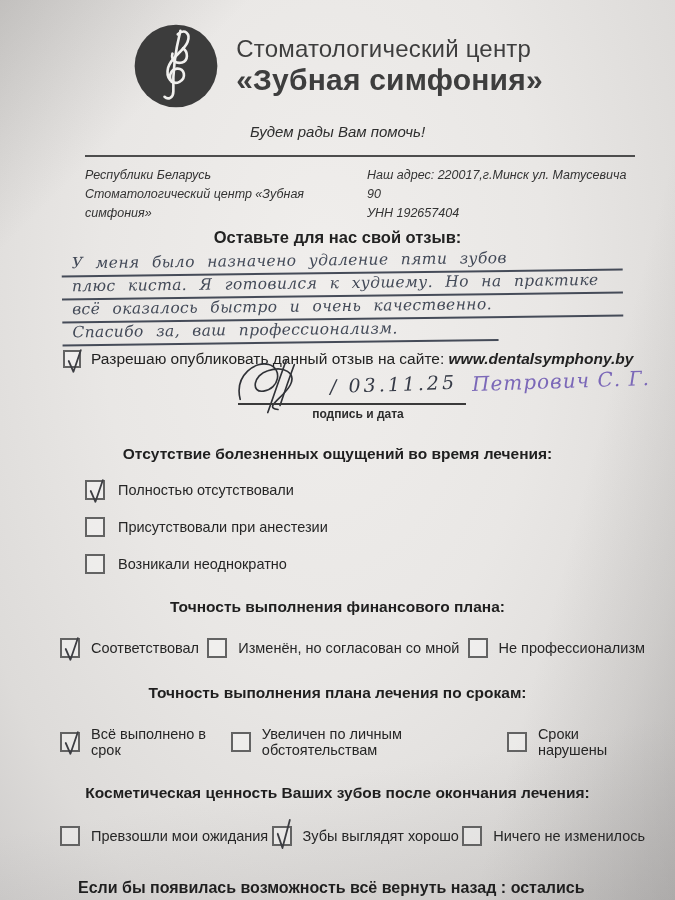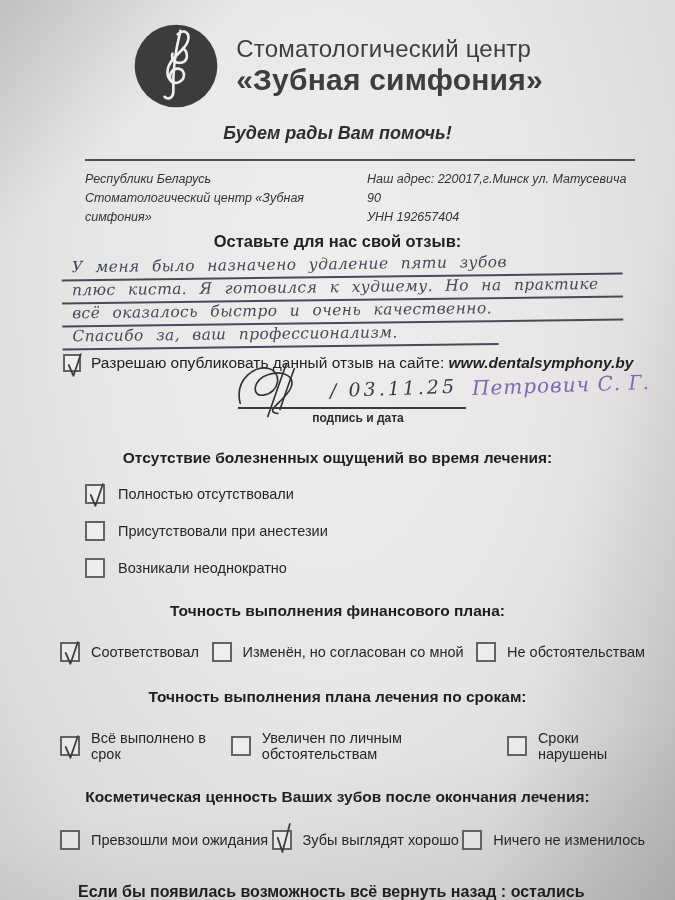--- a/index.html
+++ b/index.html
@@ -11,21 +11,21 @@
       linear-gradient(285deg, rgba(140,138,137,.35), rgba(255,255,255,0) 22%),
       linear-gradient(350deg, rgba(150,148,147,.25), rgba(255,255,255,0) 18%),
       radial-gradient(ellipse at 48% 32%, #f0eeec 0%, #e9e7e5 45%, #dddbd9 78%, #cccac9 100%);
   }
   
   .header{display:flex;justify-content:center;align-items:center;gap:16px;padding-top:22px;}
   .logo{width:88px;height:88px;flex:0 0 auto;}
   .title-block{line-height:1.12;color:#3e3e3e;}
   .title-line1{font-size:24px;font-weight:normal;letter-spacing:.2px;}
   .title-line2{font-size:30px;font-weight:bold;letter-spacing:.2px;}
-  .tagline{text-align:center;margin-top:13px;font-size:18px;font-weight:bold;font-style:italic;color:#2e2e2e;}
+  .tagline{text-align:center;margin-top:13px;font-size:15px;font-weight:normal;font-style:italic;color:#2e2e2e;}
   .divider{margin:15px 40px 0 85px;border-top:2px solid #4d4d4d;height:0;}
   
   .info{display:flex;justify-content:space-between;padding:9px 38px 0 85px;font-size:12.5px;line-height:1.5;color:#333;font-style:italic;}
   
   .review-heading{text-align:center;margin-top:6px;font-size:16.5px;font-weight:bold;color:#222;}
   .review{margin:4px 52px 0 62px;transform:rotate(-0.7deg);}
   .hand{font-family:"DejaVu Serif",serif;font-style:italic;color:#434a58;}
   .review-line{height:21px;border-bottom:2px solid #454b58;font-size:15.5px;letter-spacing:.4px;word-spacing:7px;padding-left:10px;white-space:nowrap;overflow:visible;}
   .review-line.short{width:76%;}
   
@@ -163,21 +163,21 @@
     <div class="opt">
       <span class="checkbox">
         
       </span>
       <span>Изменён, но согласован со мной</span>
     </div>
     <div class="opt">
       <span class="checkbox">
         
       </span>
-      <span>Не обстоятельствам</span>
+      <span>Не профессионализм</span>
     </div>
   </div>
 
   <div class="sec-heading" style="margin-top:26px;">Точность выполнения плана лечения по срокам:</div>
   <div class="opt-row" style="margin-top:24px;">
     <div class="opt">
       <span class="checkbox checked">
         <svg class="tick" viewBox="0 0 20 26" preserveAspectRatio="none">
             <path d="M4.5 13 L9 23 L16 3"></path>
           </svg>

